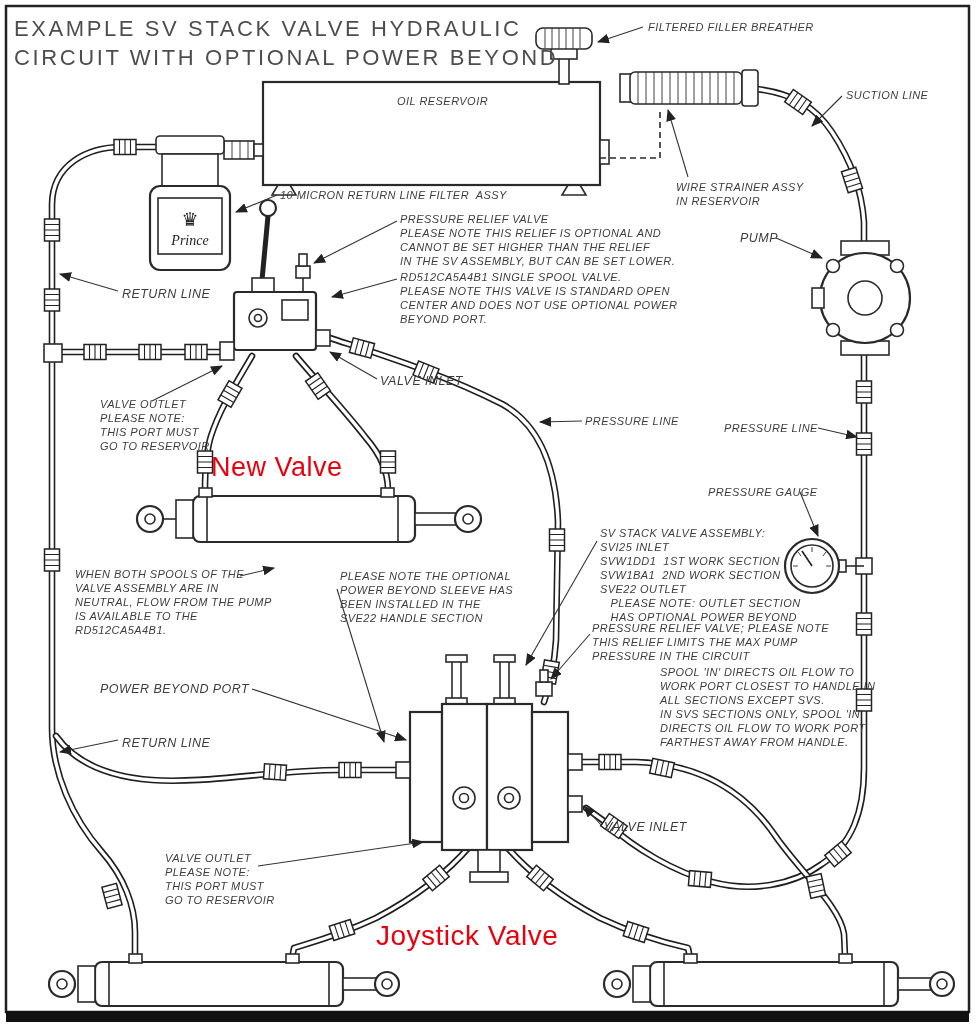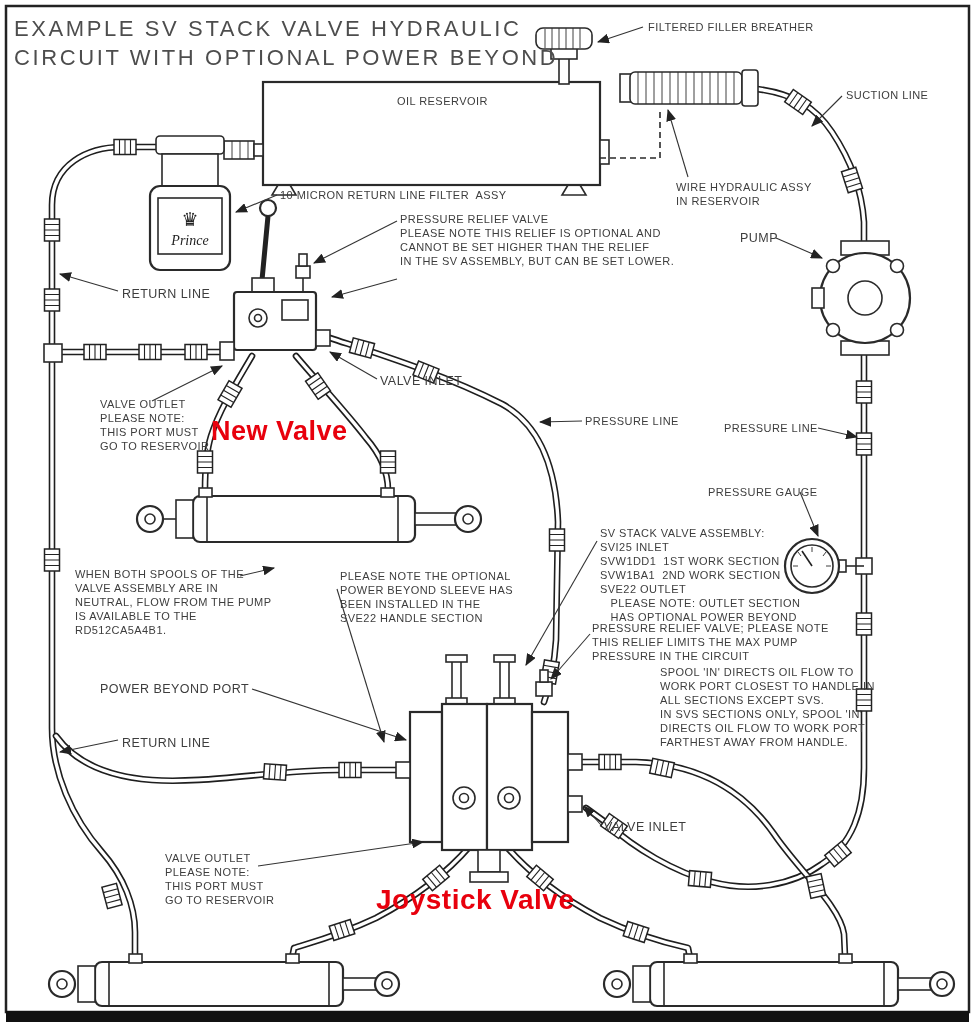--- a/index.html
+++ b/index.html
@@ -1,25 +1,25 @@
 <!DOCTYPE html>
 <html style="--red: #e8000d;"><head>
 <meta charset="utf-8">
 <style>
   html,body{margin:0;padding:0;background:#fff;}
   .canvas{position:relative;width:976px;height:1024px;background:#fff;overflow:hidden;
           font-family:"Liberation Sans",sans-serif;}
   .canvas svg{position:absolute;left:0;top:0;}
   .lbl{position:absolute;font-size:11px;line-height:1.28;color:#3d3d3d;
-       letter-spacing:.45px;white-space:pre;}
+       letter-spacing:.45px;white-space:pre;font-style:italic;}
   .lbl.big{font-size:12.5px;text-align:center;}
   .title{position:absolute;font-size:22px;line-height:1.32;letter-spacing:2.6px;
          color:#4d4d4d;white-space:pre;}
-  .red-note{position:absolute;font-weight:700;font-size:27px;letter-spacing:.5px;
-            color:var(--red,#e8000d);white-space:pre;}
+  .red-note{position:absolute;font-weight:400;font-size:27px;letter-spacing:.5px;
+            color:var(--red,#e8000d);white-space:pre;margin-top:36px;}
   
   .ho{fill:none;stroke:#1e1e1e;stroke-width:6.6;stroke-linecap:round;stroke-linejoin:round;}
   .hi{fill:none;stroke:#ffffff;stroke-width:3.4;stroke-linecap:round;stroke-linejoin:round;}
   .fw{fill:#ffffff;stroke:#2a2a2a;stroke-width:1.6;}
   .sw2{stroke-width:2.2;}
   .ln{fill:none;stroke:#2a2a2a;stroke-width:1.6;}
   .thin{fill:none;stroke:#2a2a2a;stroke-width:.9;}
   .leader{fill:none;stroke:#333;stroke-width:1.1;}
   .dash{stroke-dasharray:6 4;}
 </style>
@@ -279,27 +279,31 @@
   </g>
 </svg>
 
 <div class="title" style="left:14px;top:14px">EXAMPLE SV STACK VALVE HYDRAULIC
 CIRCUIT WITH OPTIONAL POWER BEYOND</div>
 
 <div class="lbl" style="left:648px;top:20px">FILTERED FILLER BREATHER</div>
 <div class="lbl" style="left:397px;top:94px">OIL RESERVOIR</div>
 <div class="lbl" style="left:846px;top:88px">SUCTION LINE</div>
 <div class="lbl" style="left:280px;top:188px">10 MICRON RETURN LINE FILTER  ASSY</div>
-<div class="lbl" style="left:676px;top:180px">WIRE HYDRAULIC ASSY
+<div class="lbl" style="left:676px;top:180px">WIRE STRAINER ASSY
 IN RESERVOIR</div>
 <div class="lbl big" style="left:740px;top:230px">PUMP</div>
 <div class="lbl" style="left:400px;top:212px">PRESSURE RELIEF VALVE
 PLEASE NOTE THIS RELIEF IS OPTIONAL AND
 CANNOT BE SET HIGHER THAN THE RELIEF
 IN THE SV ASSEMBLY, BUT CAN BE SET LOWER.</div>
+<div class="lbl" style="left:400px;top:270px">RD512CA5A4B1 SINGLE SPOOL VALVE.
+PLEASE NOTE THIS VALVE IS STANDARD OPEN
+CENTER AND DOES NOT USE OPTIONAL POWER
+BEYOND PORT.</div>
 <div class="lbl big" style="left:122px;top:286px">RETURN LINE</div>
 <div class="lbl big" style="left:380px;top:373px">VALVE INLET</div>
 <div class="lbl" style="left:100px;top:397px">VALVE OUTLET
 PLEASE NOTE:
 THIS PORT MUST
 GO TO RESERVOIR</div>
 <div class="red-note" style="left:211px;top:416px">New Valve</div>
 <div class="lbl" style="left:585px;top:414px">PRESSURE LINE</div>
 <div class="lbl" style="left:724px;top:421px">PRESSURE LINE</div>
 <div class="lbl" style="left:708px;top:485px">PRESSURE GAUGE</div>

